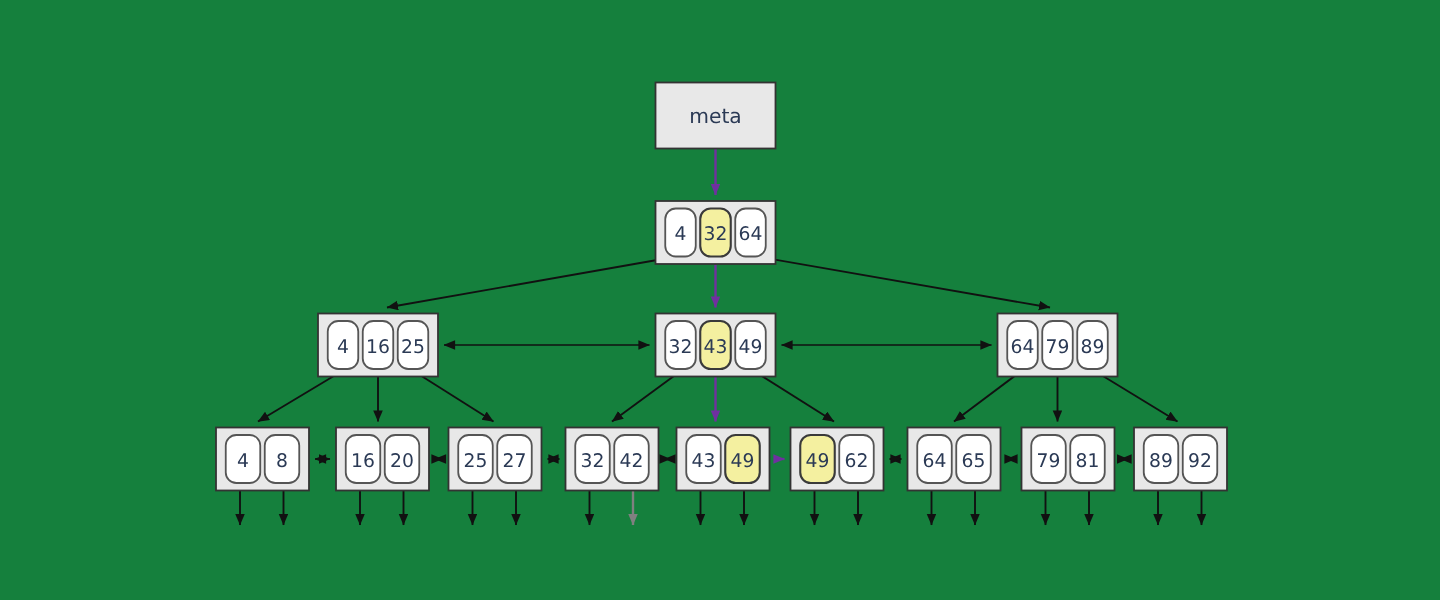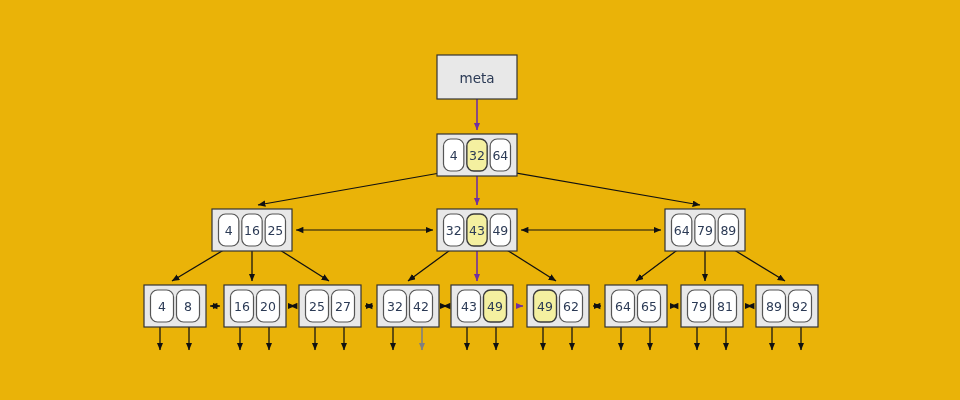--- a/index.html
+++ b/index.html
@@ -10,21 +10,21 @@
   body {
     width: 960px;
     height: 400px;
     font-family: "DejaVu Sans", sans-serif;
     overflow: hidden;
   }
   #diagram-root {
     position: relative;
     width: 960px;
     height: 400px;
-    background: #eab308;
+    background: #15803d;
   }
   svg.tree-canvas {
     position: absolute;
     left: 0;
     top: 0;
     width: 960px;
     height: 400px;
     display: block;
   }
   .node-box {

